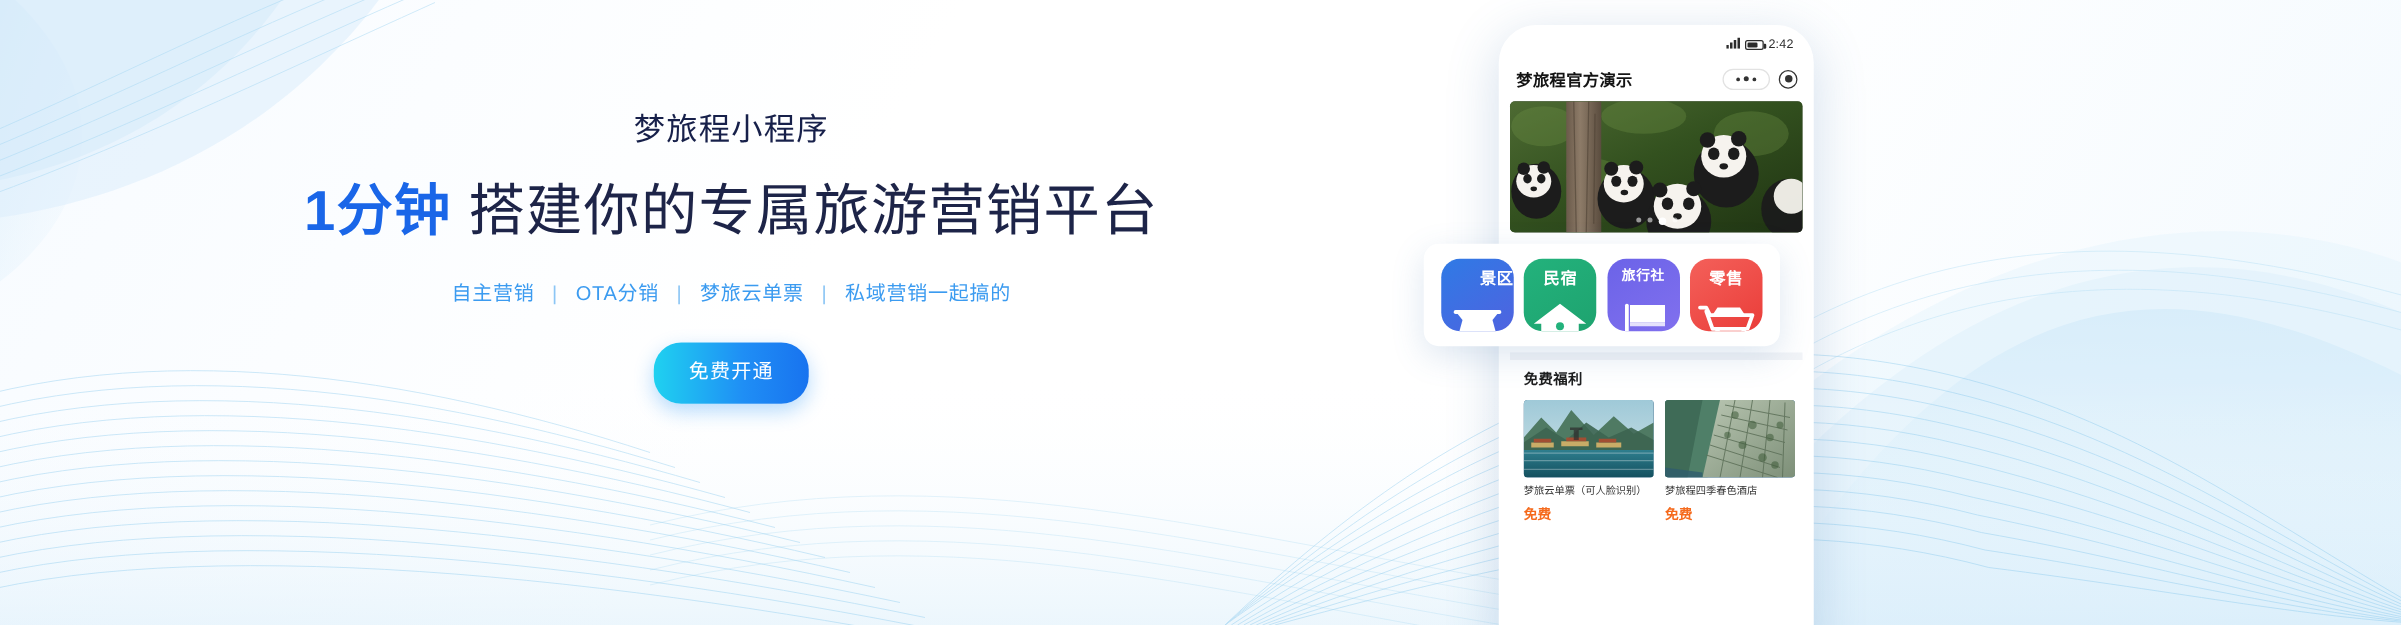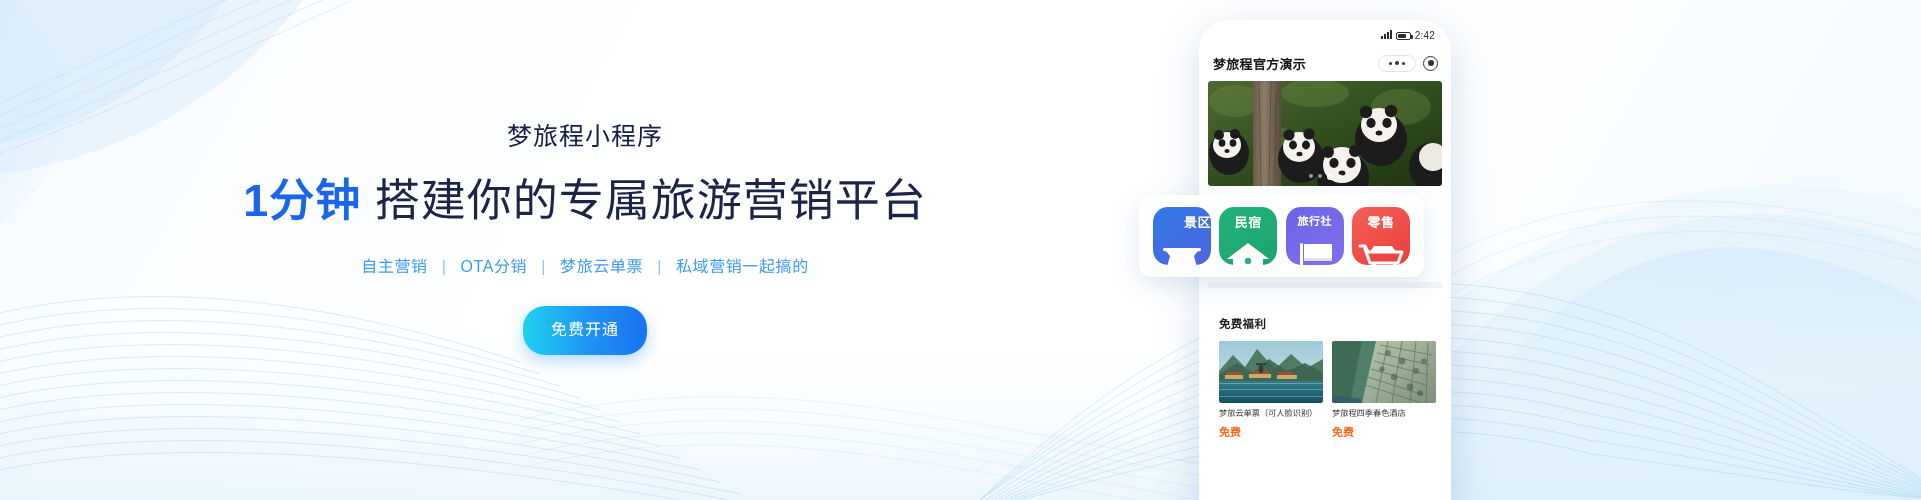--- a/index.html
+++ b/index.html
@@ -29,21 +29,20 @@
     width:1170px;
     text-align:center;
     z-index:5;
   }
   .eyebrow {
     font-size:25px;
     line-height:1;
     color:#17204a;
     letter-spacing:1px;
     font-weight:400;
-    margin-top:32px;
   }
   .headline {
     margin-top:26px;
     font-size:45px;
     line-height:1.15;
     color:#17204a;
     font-weight:700;
     letter-spacing:1px;
     white-space:nowrap;
   }
@@ -163,21 +162,21 @@
   }
   .cat .cat-label.small { font-size:11px; }
   .cat-glyph { position:absolute; left:0; right:0; bottom:-2px; height:30px; z-index:1; }
 
   
   .free-sec {
     position:absolute;
     left:9px; right:9px; top:268px;
     background:#fff;
     border-radius:6px;
-    padding:27px 11px 0 11px;
+    padding:6px 11px 0 11px;
   }
   .free-title { font-size:11.5px; font-weight:700; color:#1d1d1d; letter-spacing:.3px; }
   .free-grid { margin-top:10px; display:flex; gap:9px; }
   .free-item { width:104px; }
   .free-thumb {
     width:104px; height:62px; border-radius:3px; overflow:hidden;
     position:relative; background:#3d6b8a;
   }
   .free-thumb svg { position:absolute; inset:0; width:100%; height:100%; }
   .free-name {

